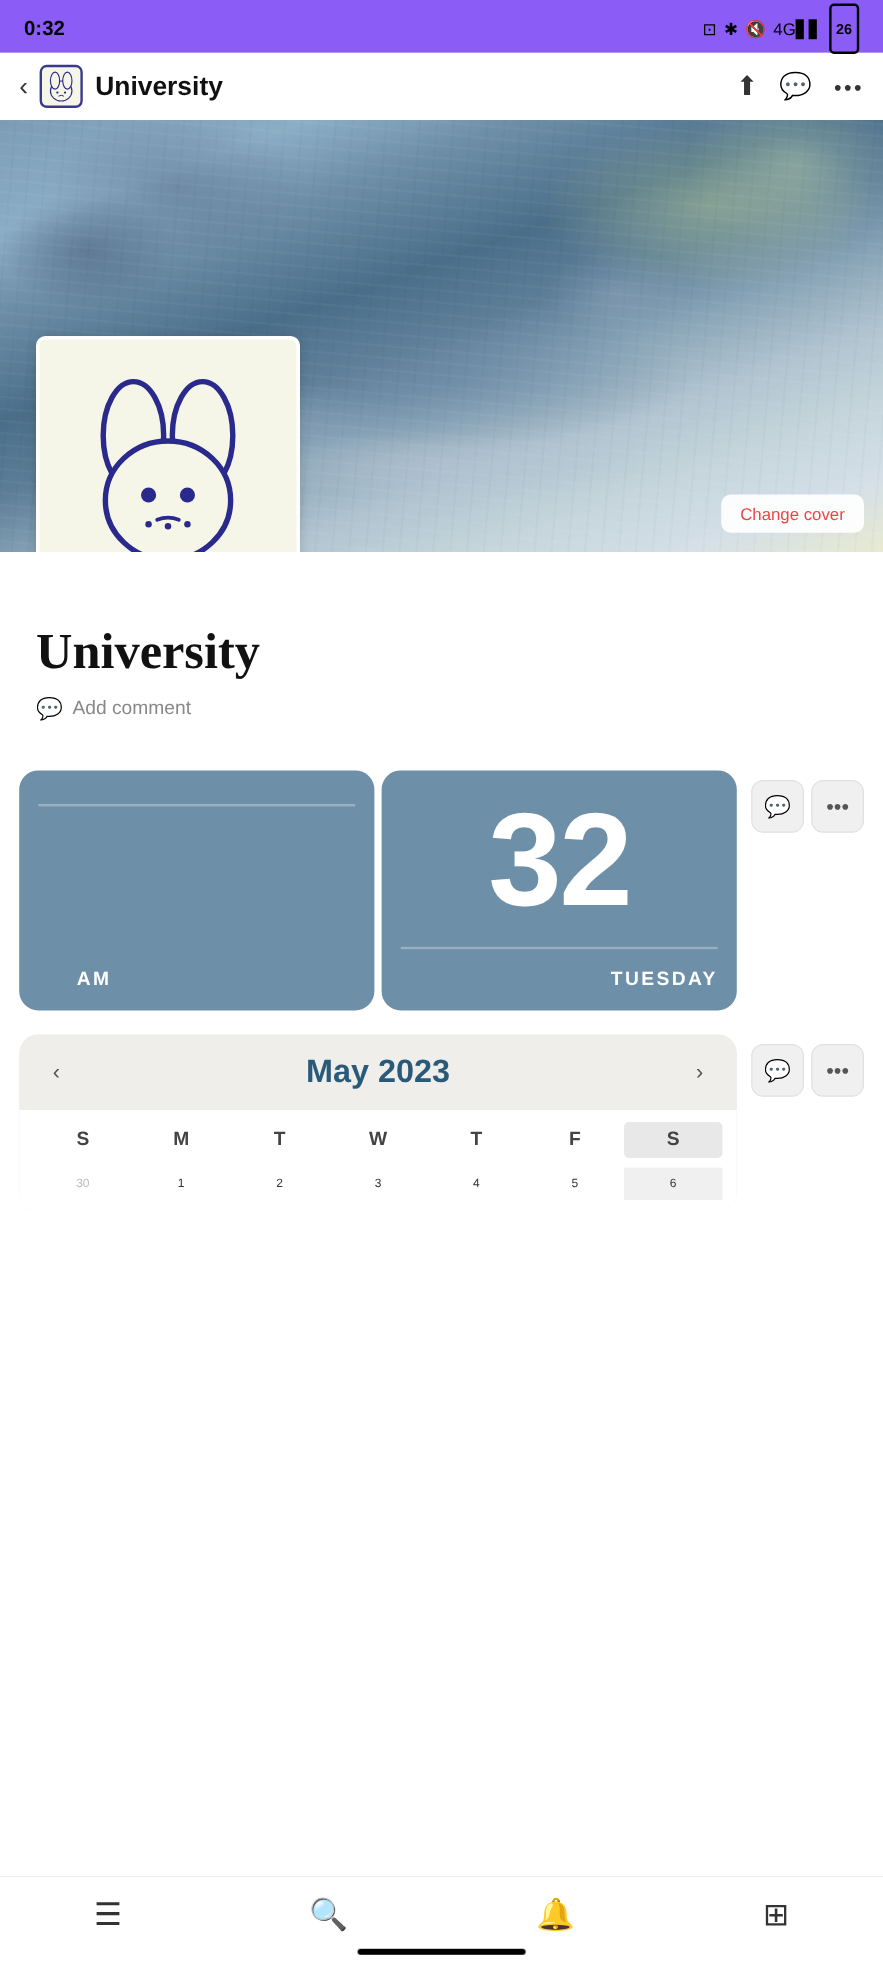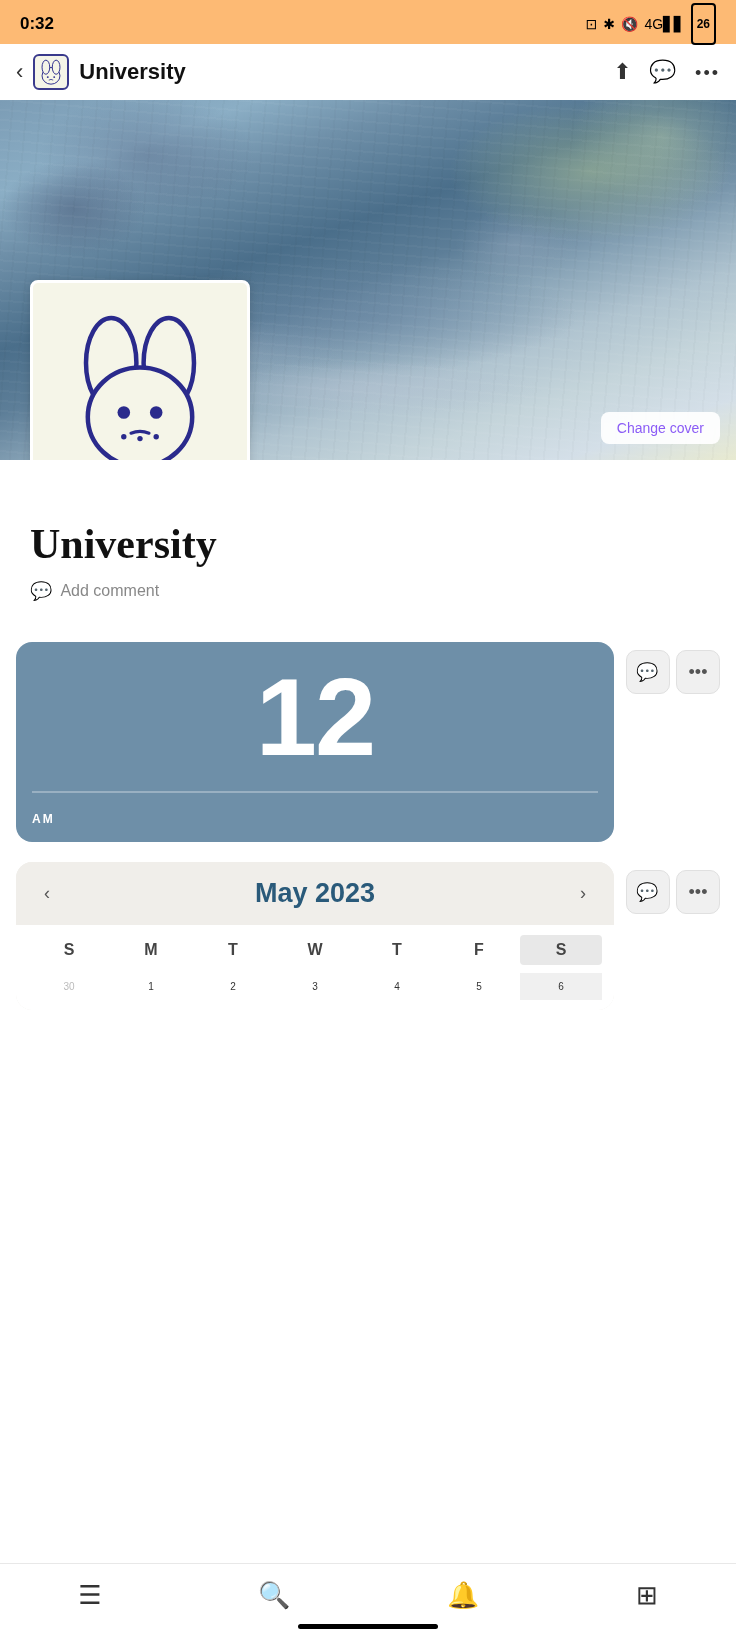--- a/index.html
+++ b/index.html
@@ -12,21 +12,21 @@
       position: relative;
       overflow-x: hidden;
     }
 
     
     .status-bar {
       display: flex;
       justify-content: space-between;
       align-items: center;
       padding: 8px 20px 4px 20px;
-      background: #fdba74;
+      background: #8b5cf6;
       height: 44px;
     }
     .status-left {
       font-size: 17px;
       font-weight: 600;
       color: #000;
     }
     .status-right {
       display: flex;
       align-items: center;
@@ -152,21 +152,21 @@
     .change-cover-btn {
       position: absolute;
       bottom: 16px;
       right: 16px;
       background: rgba(255,255,255,0.92);
       border: none;
       border-radius: 8px;
       padding: 8px 16px;
       font-size: 14px;
       font-weight: 500;
-      color: #8b5cf6;
+      color: #ef4444;
       cursor: pointer;
       z-index: 10;
     }
 
     
     .profile-avatar {
       position: absolute;
       bottom: -40px;
       left: 30px;
       width: 220px;
@@ -263,25 +263,26 @@
     }
     .clock-number {
       font-size: 110px;
       font-weight: 900;
       color: #fff;
       line-height: 1;
       text-align: center;
       letter-spacing: -2px;
     }
     .clock-label {
-      font-size: 12px;
+      font-size: 16px;
       font-weight: 800;
       color: #fff;
       letter-spacing: 2px;
       text-transform: uppercase;
+      margin-left: 32px;
     }
     .clock-label-right {
       text-align: right;
     }
     .clock-divider {
       height: 1.5px;
       background: rgba(255,255,255,0.3);
       margin: 8px 0;
     }
 
@@ -462,25 +463,29 @@
     <span>Add comment</span>
   </div>
 </div>
 
 <div class="widgets-area">
 
   <div class="widget-row">
     <div class="clock-widget">
 
       <div class="clock-card">
-        <div class="clock-number">12</div>
         <div class="clock-divider"></div>
         <div class="clock-label">AM</div>
       </div>
 
+      <div class="clock-card">
+        <div class="clock-number">32</div>
+        <div class="clock-divider"></div>
+        <div class="clock-label clock-label-right">TUESDAY</div>
+      </div>
     </div>
 
     <div class="widget-actions">
       <div class="widget-action-btn">💬</div>
       <div class="widget-action-btn">•••</div>
     </div>
   </div>
 
   <div class="widget-row">
     <div class="calendar-widget">

